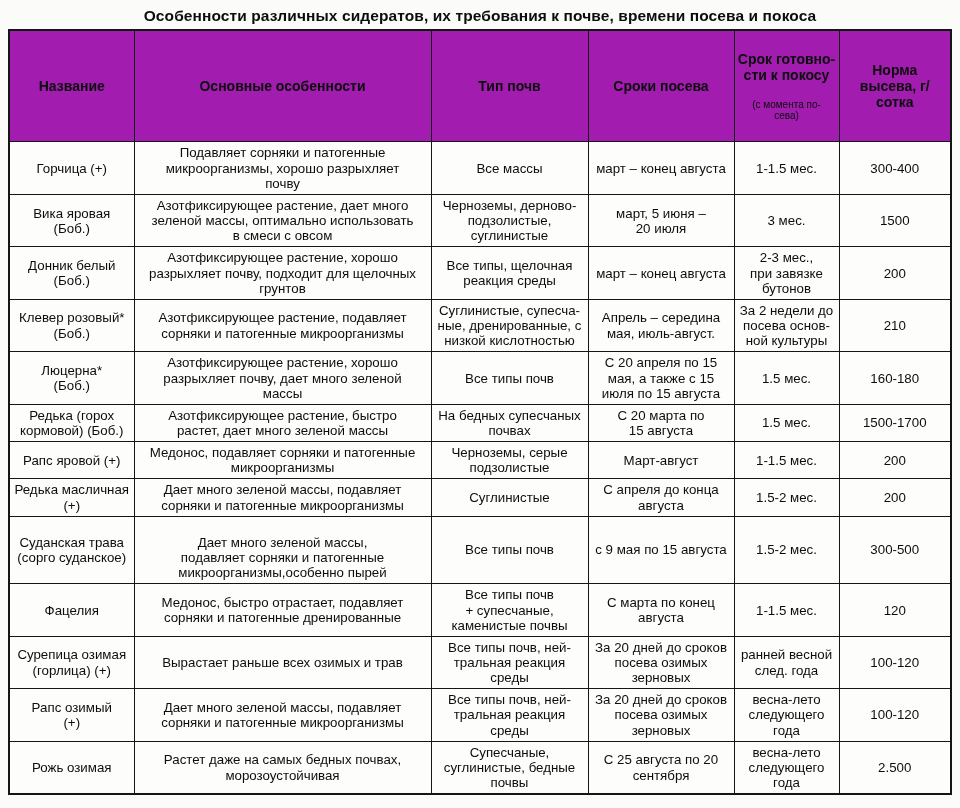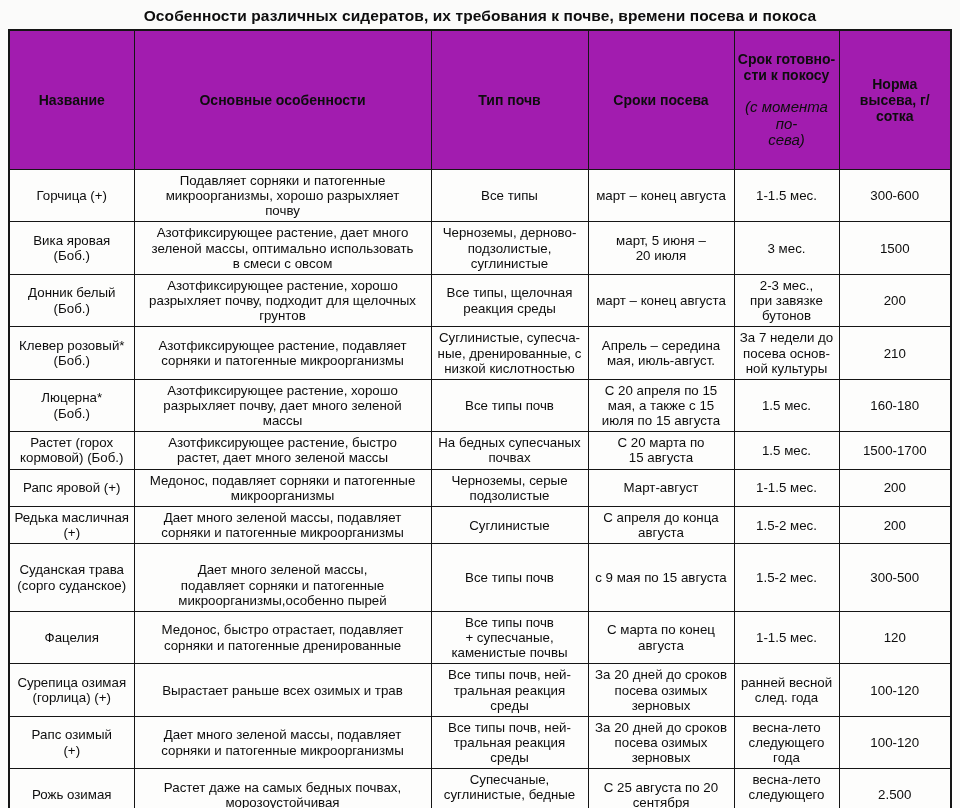--- a/index.html
+++ b/index.html
@@ -46,23 +46,22 @@
     padding: 4px 2px;
   }
   td {
     font-size: 13.3px;
     line-height: 1.14;
     font-weight: normal;
   }
   .hdr-main { display: block; }
   .hdr-sub {
     display: block;
-    font-style: italic;
     font-weight: normal;
-    font-size: 15px;
+    font-size: 10px;
     line-height: 1.1;
   }
   .u { }
 </style>
 </head>
 <body>
 
 <div class="page">
 
   <div class="title">Особенности различных сидератов, их требования к почве, времени посева и покоса</div>
@@ -92,24 +91,24 @@
 высева, г/
 сотка</th>
       </tr>
     </thead>
     <tbody>
       <tr>
         <td>Горчица (+)</td>
         <td>Подавляет сорняки и патогенные
 микроорганизмы, хорошо разрыхляет
 почву</td>
-        <td>Все типы</td>
+        <td>Все массы</td>
         <td>март – конец августа</td>
         <td>1-1.5 мес.</td>
-        <td>300-600</td>
+        <td>300-400</td>
       </tr>
       <tr>
         <td>Вика яровая
 (Боб.)</td>
         <td>Азотфиксирующее растение, дает много
 зеленой массы, оптимально использовать
 в смеси с овсом</td>
         <td>Черноземы, дерново-
 подзолистые,
 суглинистые</td>
@@ -135,40 +134,40 @@
       <tr>
         <td>Клевер розовый*
 (Боб.)</td>
         <td>Азотфиксирующее растение, подавляет
 сорняки и патогенные микроорганизмы</td>
         <td>Суглинистые, супесча-
 ные, дренированные, с
 низкой кислотностью</td>
         <td>Апрель – середина
 мая, июль-август.</td>
-        <td>За  7 недели до
+        <td>За  2 недели до
 посева основ-
 ной культуры</td>
         <td>210</td>
       </tr>
       <tr>
         <td>Люцерна*
 (Боб.)</td>
         <td>Азотфиксирующее растение, хорошо
 разрыхляет почву, дает много зеленой
 массы</td>
         <td>Все типы почв</td>
         <td>С 20 апреля по 15
 мая, а также с 15
 июля по 15 августа</td>
         <td>1.5 мес.</td>
         <td>160-180</td>
       </tr>
       <tr>
-        <td>Растет (горох
+        <td>Редька (горох
 кормовой)  (Боб.)</td>
         <td>Азотфиксирующее растение, быстро
 растет, дает много зеленой массы</td>
         <td>На бедных супесчаных
 почвах</td>
         <td>С 20 марта по
 15 августа</td>
         <td>1.5 мес.</td>
         <td>1500-1700</td>
       </tr>

